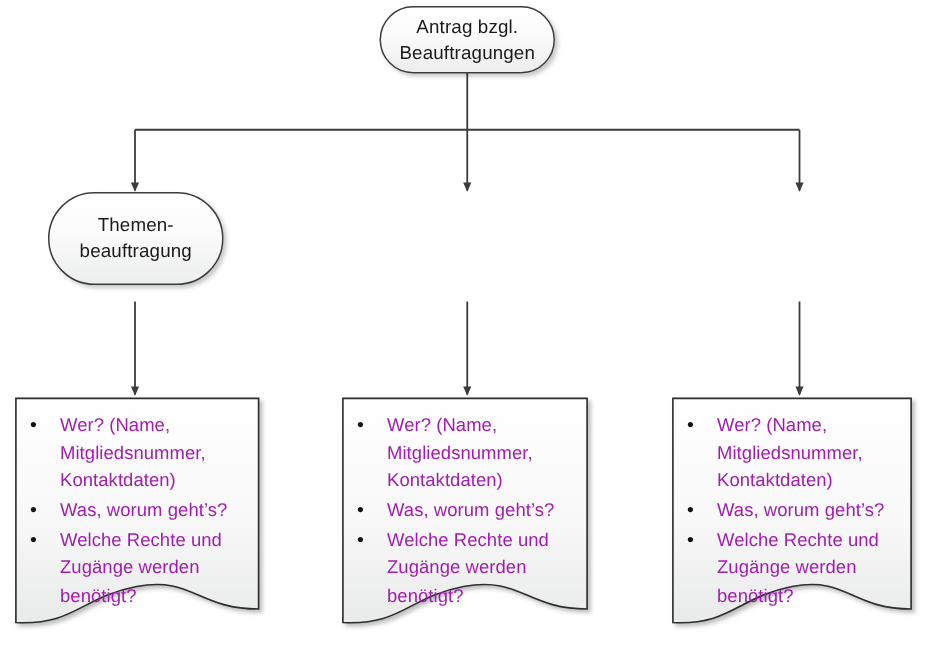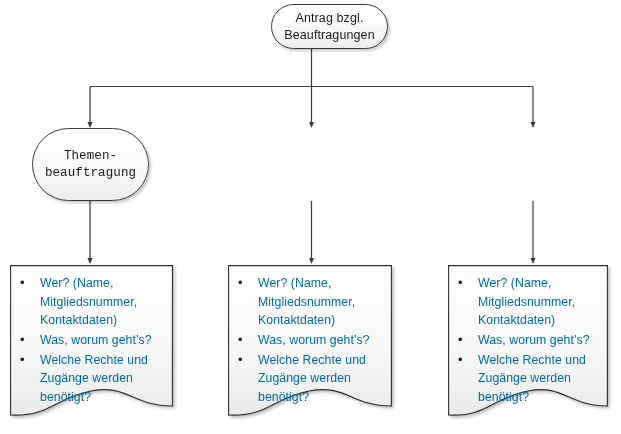--- a/index.html
+++ b/index.html
@@ -60,21 +60,21 @@
     z-index: 3;
     padding: 9px 6px 0 4px;
   }
   .bullets {
     margin: 0;
     padding: 0 4px 0 26px;
     list-style: none;
   }
   .bullets li {
     position: relative;
-    color: #0369a1;
+    color: #a21caf;
     font-size: 12.3px;
     line-height: 1.52;
     margin: 0 0 1px 0;
     letter-spacing: 0.05px;
   }
   .bullets li::before {
     content: "\2022";
     position: absolute;
     left: -20px;
     top: -1px;
@@ -108,26 +108,26 @@
 
     <path d="M 90 86.5 L 90 127" stroke="#3b3b3b" stroke-width="1.2" fill="none" marker-end="url(#arrow)"></path>
     <path d="M 311.5 86.5 L 311.5 127" stroke="#3b3b3b" stroke-width="1.2" fill="none" marker-end="url(#arrow)"></path>
     <path d="M 533 86.5 L 533 127" stroke="#3b3b3b" stroke-width="1.2" fill="none" marker-end="url(#arrow)"></path>
 
     <path d="M 90 201 L 90 263" stroke="#3b3b3b" stroke-width="1.2" fill="none" marker-end="url(#arrow)"></path>
     <path d="M 311.5 201 L 311.5 263" stroke="#3b3b3b" stroke-width="1.2" fill="none" marker-end="url(#arrow)"></path>
     <path d="M 533 201 L 533 263" stroke="#3b3b3b" stroke-width="1.2" fill="none" marker-end="url(#arrow)"></path>
   </svg>
 
-  <div class="node" style="left:271px; top:4px; width:117px; height:45px;">
+  <div class="node" style="left:253px; top:4px; width:117px; height:45px;">
     <span class="node-label">Antrag bzgl.
 Beauftragungen</span>
   </div>
 
-  <div class="node" style="left:32px; top:128px; width:117px; height:73px;font-family:Liberation Mono, monospace;">
+  <div class="node" style="left:32px; top:128px; width:117px; height:62px;">
     <span class="node-label">Themen-
 beauftragung</span>
   </div>
 
 
 
   <div class="doc" style="left:10px; top:265px; width:163px; height:160px;">
     <svg width="163" height="160" viewBox="0 0 163 160">
       <path d="M 0.6 0.6 L 162.4 0.6 L 162.4 141 C 122 141 118 119 81 126 C 44 133 40 152 0.6 150 Z" fill="url(#docgrad)" stroke="#2e2e2e" stroke-width="1.1" filter="url(#dshadow)"></path>
     </svg>

